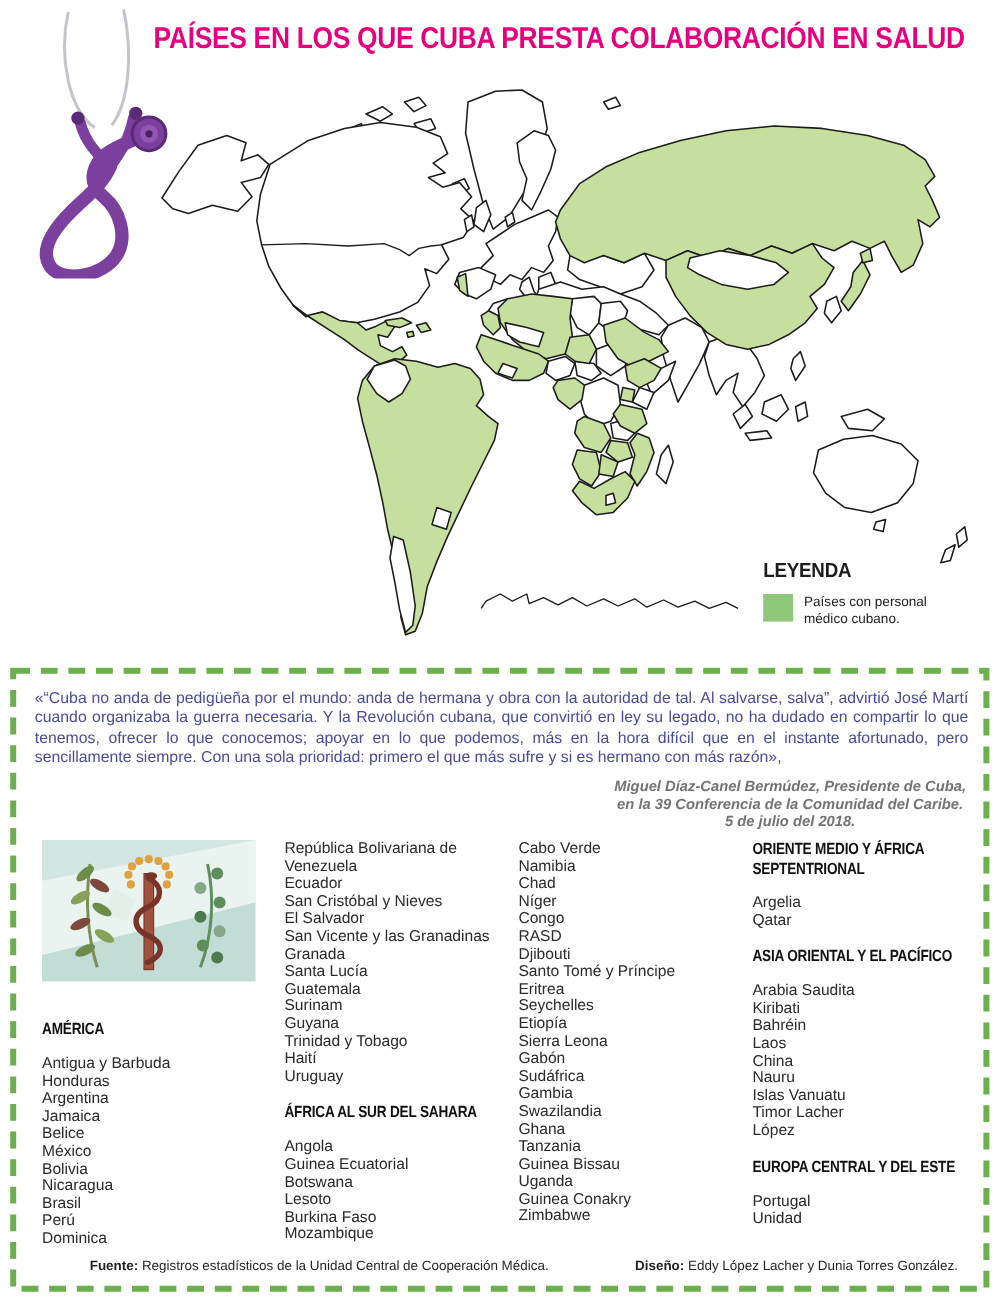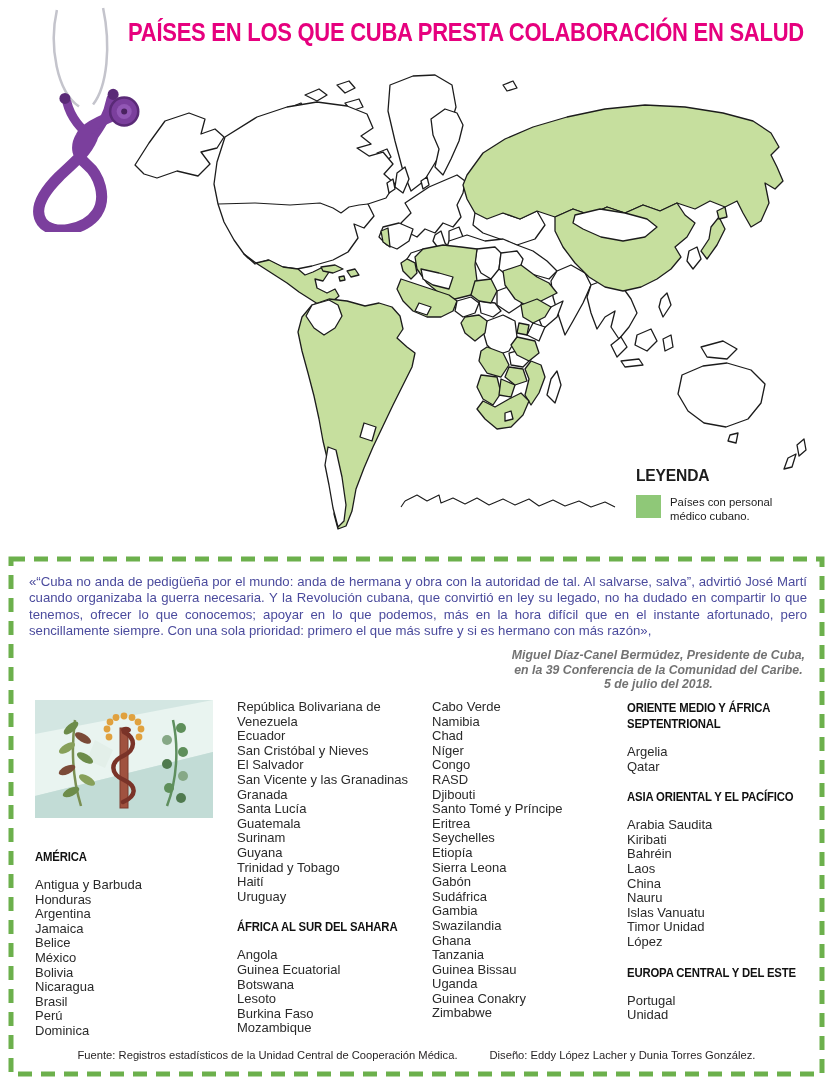--- a/index.html
+++ b/index.html
@@ -39,21 +39,21 @@
   .col0{left:27px;} .col1{left:229px;} .col2{left:424px;} .col3{left:619px;}
   .emblem{width:178px;height:118px;margin-bottom:27px;}
   .region-heading{font-size:13.5px;font-weight:bold;line-height:16px;white-space:pre;
     letter-spacing:-.2px;transform:scaleX(.84);transform-origin:left center;
     margin:15px 0 13px 0;color:#111;}
   .region-heading:first-child{margin-top:0;}
   .country-item{font-size:13px;line-height:14.6px;color:#2a2a2a;}
 
   .box-footer{position:absolute;left:0;bottom:16px;width:100%;display:flex;
     justify-content:center;gap:32px;font-size:11.2px;color:#231f20;}
-  .box-footer b{font-weight:normal;}
+  .box-footer b{font-weight:bold;margin-left:40px;}
 </style>
 </head>
 <body style="--title_pink: #e6007e; --quote_purple: #4b4b9d; --map_green: #c6df9e; --legend_green: #8fc878; --border_green: #6cb04c; --ink: #231f20;">
 
 <div id="page">
 
   <div class="main-title">PAÍSES EN LOS QUE CUBA PRESTA COLABORACIÓN EN SALUD</div>
 
   <div class="map-wrap">
     <svg viewBox="0 0 722 485" width="722" height="485">
@@ -319,21 +319,21 @@
           <div class="country-item">Argelia</div>
           <div class="country-item">Qatar</div>
           <div class="region-heading">ASIA ORIENTAL Y EL PACÍFICO</div>
           <div class="country-item">Arabia Saudita</div>
           <div class="country-item">Kiribati</div>
           <div class="country-item">Bahréin</div>
           <div class="country-item">Laos</div>
           <div class="country-item">China</div>
           <div class="country-item">Nauru</div>
           <div class="country-item">Islas Vanuatu</div>
-          <div class="country-item">Timor Unidad</div>
+          <div class="country-item">Timor Lacher</div>
           <div class="country-item">López</div>
           <div class="region-heading">EUROPA CENTRAL Y DEL ESTE</div>
           <div class="country-item">Portugal</div>
           <div class="country-item">Unidad</div>
         </div>
       </div>
 
     <div class="box-footer">
       <span><b>Fuente:</b> <span>Registros estadísticos de la Unidad Central de Cooperación Médica.</span></span>
       <span><b>Diseño:</b> <span>Eddy López Lacher y Dunia Torres González.</span></span>

